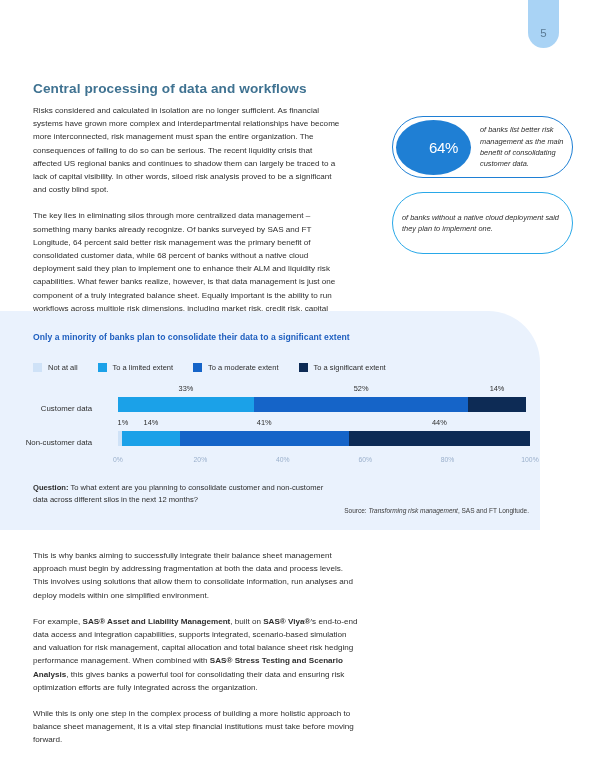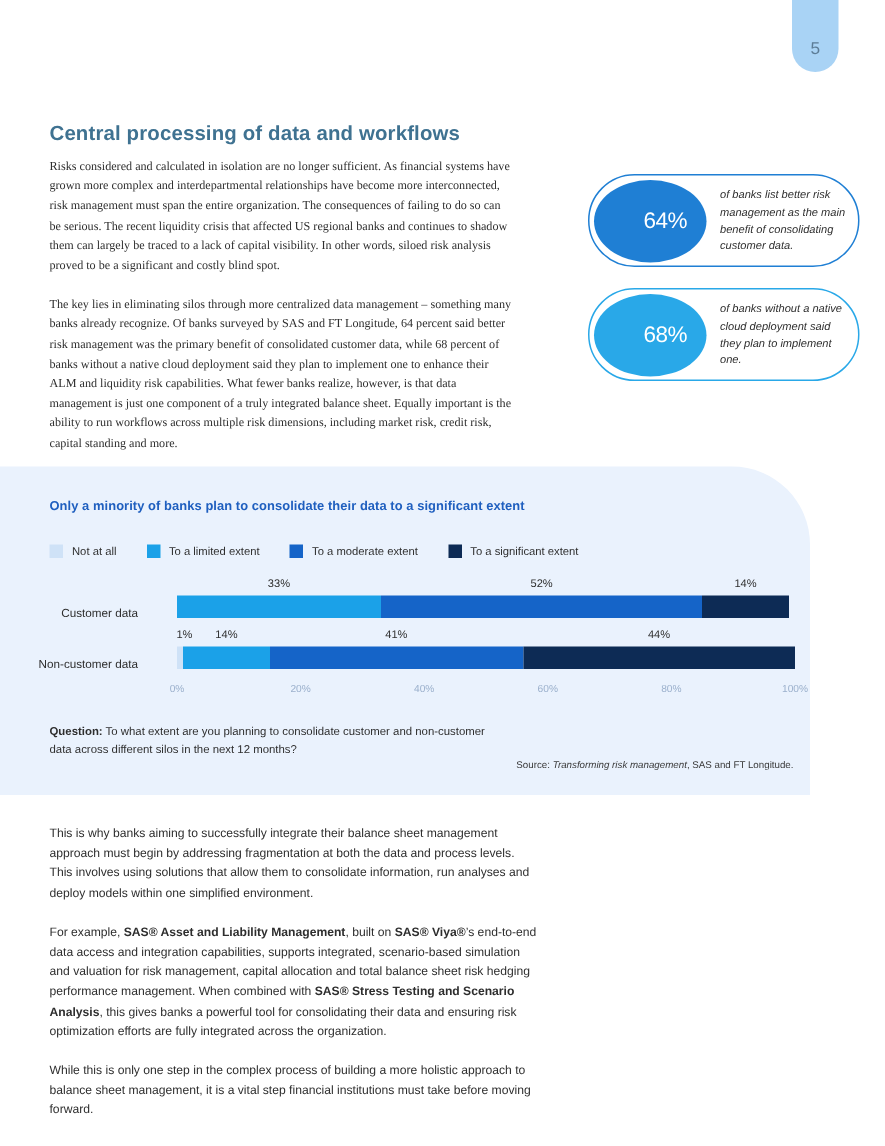--- a/index.html
+++ b/index.html
@@ -24,21 +24,21 @@
     font-size:13.6px;color:#3f7291;letter-spacing:.1px;
   }
 
   
   .body-col{position:absolute;left:33px;width:310px;}
   .para{
     font-size:8.1px;line-height:13.2px;color:#2e2e2e;text-align:left;
     margin:0 0 13px 0;
   }
   .para b{font-weight:bold;}
-  #intro-block{top:104px;font-family:Liberation Serif, serif;}
+  #intro-block{top:104px;}
 
   
   .stat-card{
     position:absolute;left:392px;width:181px;height:62px;
     border:1.1px solid #1f7fd4;border-radius:31px;
     display:flex;align-items:center;box-sizing:border-box;
   }
   .stat-card.cyan{border-color:#29a8e8;}
   .stat-circle{
     width:55px;height:55px;border-radius:50%;background:#1f7fd4;
@@ -124,23 +124,20 @@
 </div>
 
 <div class="stat-card" id="stat-card-64" style="border-color: rgb(31, 127, 212);">
   <div class="stat-circle" style="background: rgb(31, 127, 212);">
     <span>64%</span>
   </div>
   <div class="stat-text">of banks list better risk management as the main benefit of consolidating customer data.</div>
 </div>
 
 <div class="stat-card cyan" id="stat-card-68" style="border-color: rgb(41, 168, 232);">
-  <div class="stat-circle" style="background: rgb(41, 168, 232);">
-    <span>68%</span>
-  </div>
   <div class="stat-text">of banks without a native cloud deployment said they plan to implement one.</div>
 </div>
 
 <section id="chart-panel">
 
   <div id="chart-title">Only a minority of banks plan to consolidate their data to a significant extent</div>
 
   <div id="chart-legend">
       <div class="legend-item">
         <span class="legend-swatch" style="background: rgb(207, 226, 247);"></span>

